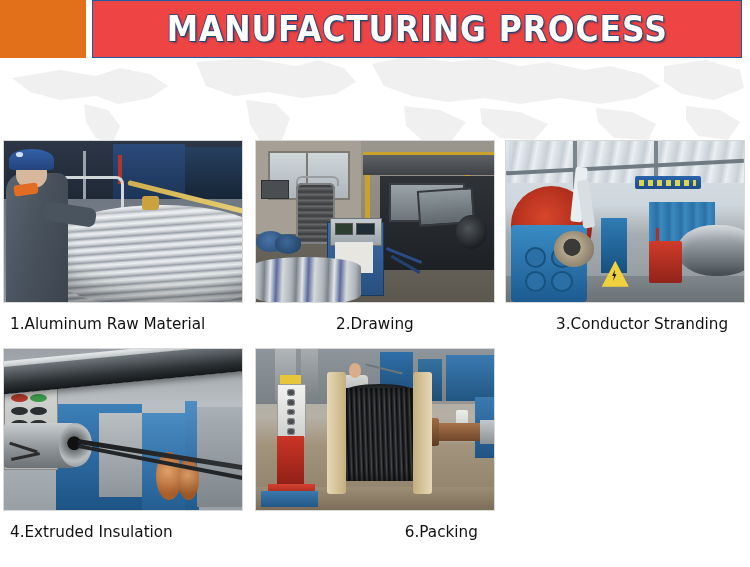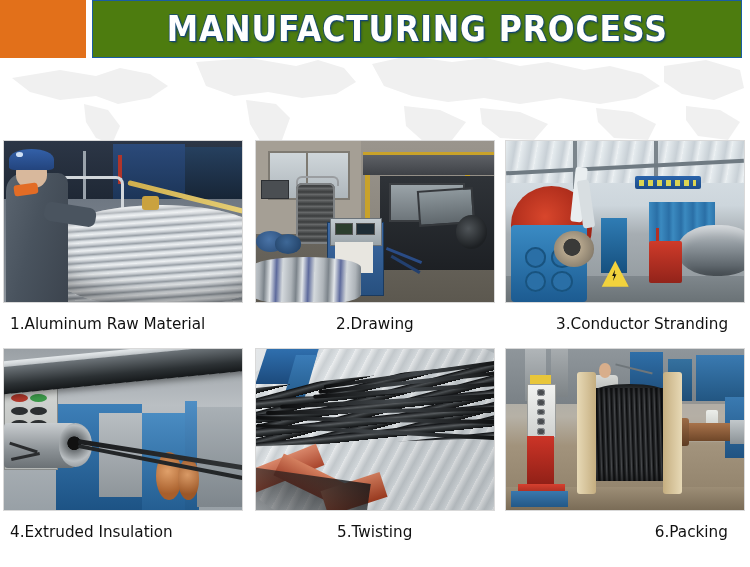--- a/index.html
+++ b/index.html
@@ -43,21 +43,21 @@
     left: 0; top: 0;
     width: 86px;
     height: 58px;
     background: #e2701a;
   }
   .blue-bar {
     position: absolute;
     left: 92px; top: 0;
     width: 650px;
     height: 58px;
-    background: #4d7c0f;
+    background: #ef4444;
     box-shadow: inset 0 0 0 1px #1a5da3;
     display: flex;
     align-items: center;
     justify-content: center;
   }
   .title {
     color: #ffffff;
     font-family: "DejaVu Sans", sans-serif;
     font-weight: bold;
     font-size: 35px;
@@ -664,43 +664,20 @@
             <div class="p cable2"></div>
           <div class="p wire1"></div>
             <div class="p wire2"></div>
           <div class="p ducttop"></div>
             <div class="p ductbar"></div>
         </div>
       </div>
       <div class="caption">4.Extruded Insulation</div>
     </div>
 
-    <div class="cell col1">
-      <div class="photo">
-        <div class="scene s5">
-          <div class="p drumface"></div>
-          <div class="p bluepiece"></div>
-            <div class="p bluepiece2"></div>
-          <div class="p cableband"></div>
-            <div class="p cableband2"></div>
-          <div class="p strand st1"></div>
-            <div class="p strand st2"></div>
-            <div class="p strand st3"></div>
-          <div class="p strand st4"></div>
-            <div class="p strand st5"></div>
-            <div class="p strand st6"></div>
-          <div class="p strand st7"></div>
-          <div class="p spoke1"></div>
-            <div class="p spoke2"></div>
-            <div class="p spoke3"></div>
-          <div class="p darkcorner"></div>
-        </div>
-      </div>
-      <div class="caption">5.Twisting</div>
-    </div>
 
     <div class="cell col2">
       <div class="photo">
         <div class="scene s6">
           <div class="p bgwall"></div>
           <div class="p bgblue1"></div>
             <div class="p bgblue3"></div>
             <div class="p bgblue2"></div>
           <div class="p concrete"></div>
           <div class="p greypost"></div>

